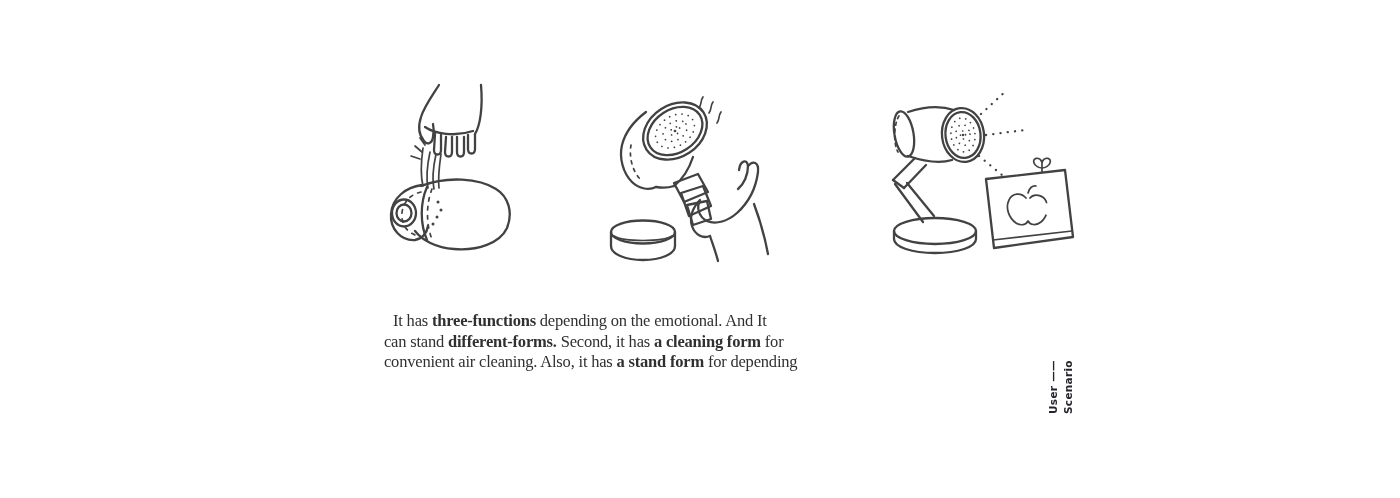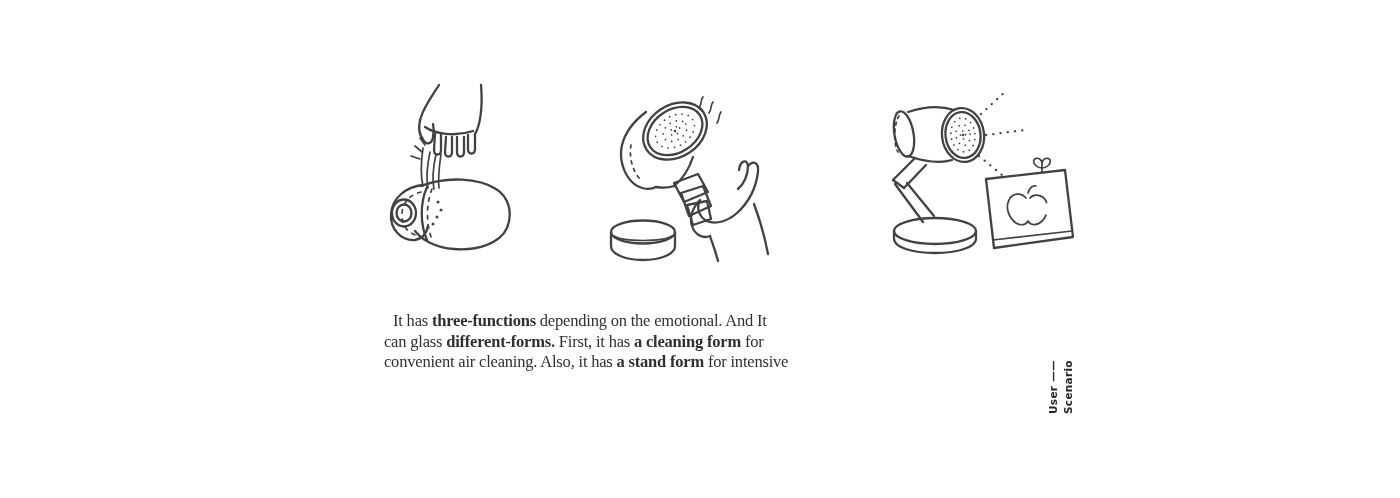--- a/index.html
+++ b/index.html
@@ -148,20 +148,20 @@
     </g>
     <g>
       <path class="thin" d="M164,87 L164,77"></path>
       <path class="thin" d="M164,77 C161,71 154,73 156,78 C157,81 161,83 164,83 C167,83 171,81 172,78 C174,73 167,71 164,77"></path>
     </g>
   </g>
 </svg>
 
 <div class="paragraph">
     <div class="para-line"><span>It has </span><b>three-functions</b><span> depending on the emotional. And It</span></div>
-    <div class="para-line"><span>can glass </span><b>different-forms.</b><span> First, it has </span><b>a cleaning form</b><span> for</span></div>
-    <div class="para-line"><span>convenient air cleaning. Also, it has </span><b>a stand form</b><span> for intensive</span></div>
+    <div class="para-line"><span>can stand </span><b>different-forms.</b><span> Second, it has </span><b>a cleaning form</b><span> for</span></div>
+    <div class="para-line"><span>convenient air cleaning. Also, it has </span><b>a stand form</b><span> for depending</span></div>
   </div>
 
 <div class="side-label">
   <div>User ——</div>
   <div>Scenario</div>
 </div>
 
 </body></html>

